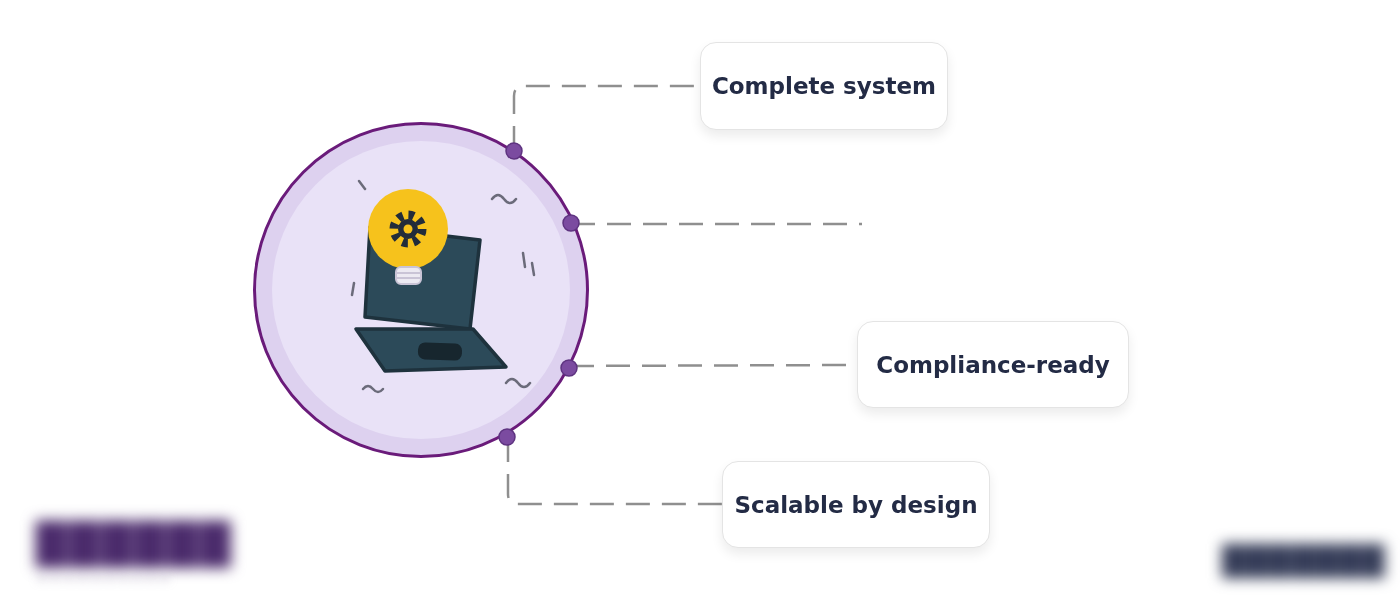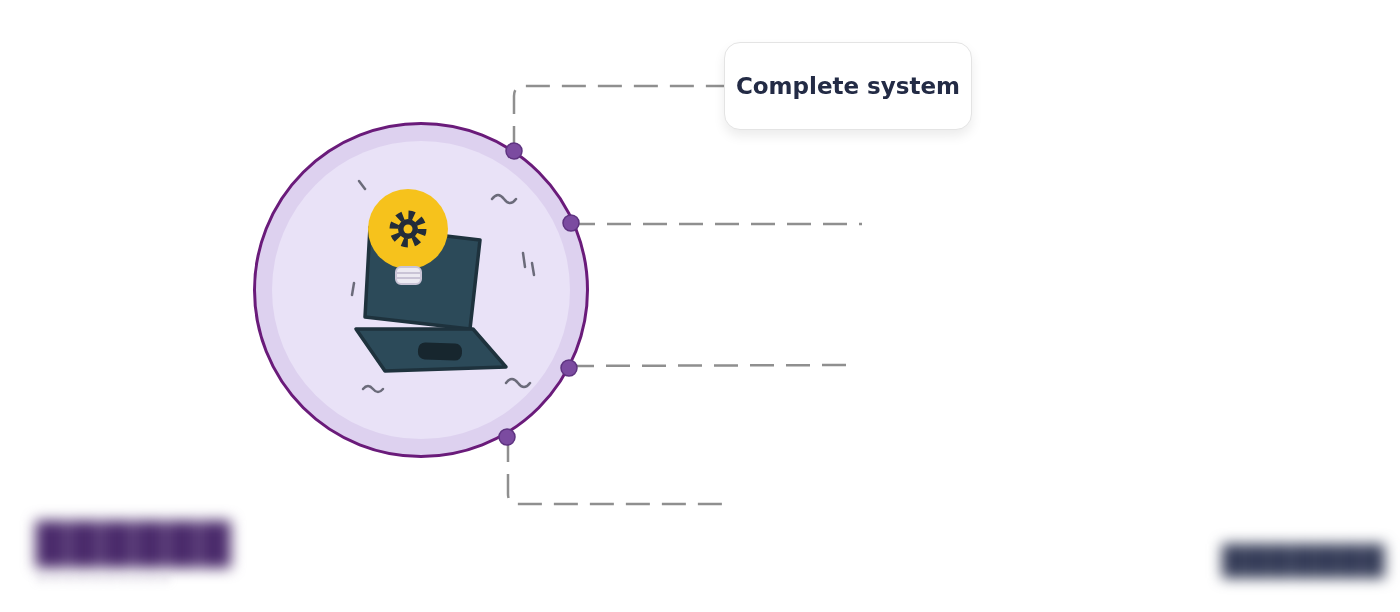--- a/index.html
+++ b/index.html
@@ -20,21 +20,21 @@
   .laptop-svg{position:absolute;left:14px;top:12px;}
   
   .connectors{position:absolute;left:0;top:0;z-index:2;}
   
   .card{
     position:absolute;z-index:3;display:flex;align-items:center;justify-content:center;
     background:#ffffff;border:1.5px solid #e4e4e4;border-radius:16px;
     box-shadow:0 6px 12px rgba(0,0,0,0.08);
     font-size:23px;font-weight:600;color:#232b45;box-sizing:border-box;
   }
-  .card1{left:724px;top:42px;width:248px;height:88px;}
+  .card1{left:700px;top:42px;width:248px;height:88px;}
   .card2{left:862px;top:182px;width:248px;height:86px;}
   .card3{left:857px;top:321px;width:272px;height:87px;}
   .card4{left:722px;top:461px;width:268px;height:87px;}
   
   .footer-left{position:absolute;left:36px;top:524px;z-index:2;}
   .footer-left .logo{
     display:block;font-size:40px;font-weight:700;color:#4a2a6b;
     filter:blur(7px);letter-spacing:2px;line-height:1.0;
   }
   .footer-left .tagline{
@@ -95,20 +95,26 @@
       <circle cx="514" cy="151" r="8"></circle>
       <circle cx="571" cy="223" r="8"></circle>
       <circle cx="569" cy="368" r="8"></circle>
       <circle cx="507" cy="437" r="8"></circle>
     </g>
   </svg>
 
   <div class="card card1">
     <span>Complete system</span>
   </div>
+  <div class="card card3">
+    <span>Compliance-ready</span>
+  </div>
+  <div class="card card4">
+    <span>Scalable by design</span>
+  </div>
 
   <div class="footer-left">
     <span class="logo">██████</span>
     <span class="tagline">~~~~~~~~~~</span>
   </div>
   <div class="footer-right">
     <span class="mark">███████</span>
   </div>
 
 </div>

